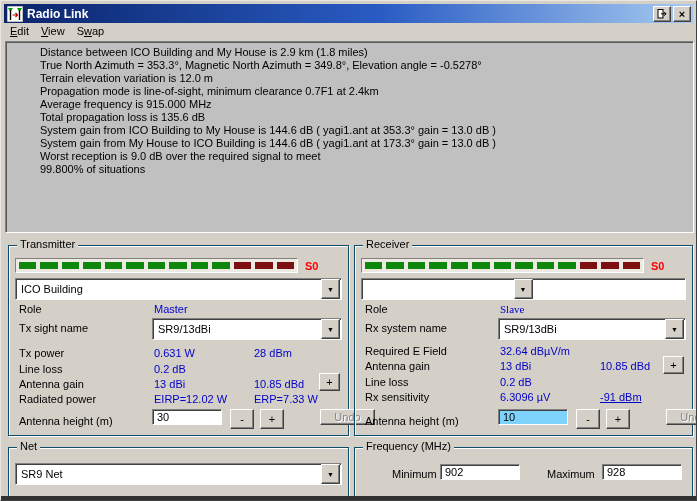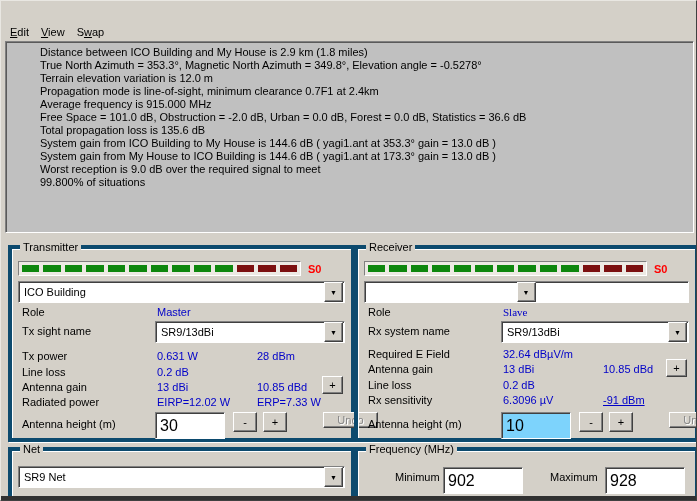--- a/index.html
+++ b/index.html
@@ -12,33 +12,33 @@
   .titlebar{position:absolute;left:3px;top:3px;right:3px;height:19px;
     background:linear-gradient(to right,#0A246A 0%,#2A5CC4 55%,#A6CAF0 100%);
     display:flex;align-items:center;padding:0 2px;}
   .app-icon{width:16px;height:16px;margin-left:1px;flex:0 0 auto;}
   .title-text{color:#fff;font-weight:bold;font-size:12px;margin-left:4px;flex:1;white-space:nowrap;}
   .tb-btn{width:16px;height:14px;background:#D4D0C8;border:1px solid;border-color:#fff #404040 #404040 #fff;
     box-shadow:inset -1px -1px 0 #808080;display:flex;align-items:center;justify-content:center;margin-left:2px;flex:0 0 auto;}
   .close-glyph{font-weight:bold;font-size:11px;line-height:10px;}
 
   
-  .menubar{position:absolute;left:3px;top:23px;right:0;height:15px;display:flex;align-items:center;}
+  .menubar{position:absolute;left:3px;top:23px;right:0;height:15px;display:flex;align-items:flex-start;}
   .menu-item{padding:1px 6px;}
   .u{text-decoration:underline;}
 
   
   .info-panel{position:absolute;left:4px;top:40px;width:689px;height:192px;box-sizing:border-box;
     background:#C0C0C0;border:1px solid;border-color:#808080 #FFFFFF #FFFFFF #808080;
     box-shadow:inset 1px 1px 0 #5a5a5a;
     padding:4px 6px 0 34px;line-height:13px;}
   .info-line{white-space:nowrap;}
 
   
-  .group{position:absolute;border:4px solid #0c4a6e;box-shadow:inset 1px 1px 0 #FFFFFF,1px 1px 0 #FFFFFF;}
+  .group{position:absolute;border:1px solid #0c4a6e;box-shadow:inset 1px 1px 0 #FFFFFF,1px 1px 0 #FFFFFF;}
   .group-label{position:absolute;top:-8px;left:8px;background:#D4D0C8;padding:0 3px;white-space:nowrap;}
 
   
   .meter{position:absolute;left:6px;top:12px;width:283px;height:15px;box-sizing:border-box;
     background:#EDEAE4;border:1px solid;border-color:#808080 #fff #fff #808080;
     display:flex;align-items:center;gap:4px;padding:0 3px;}
   .seg{flex:1;height:7px;}
   .signal-label{position:absolute;left:296px;top:14px;color:#FF0000;font-weight:bold;white-space:nowrap;}
 
   
@@ -50,50 +50,69 @@
     border-color:#fff #404040 #404040 #fff;box-shadow:inset -1px -1px 0 #808080;
     display:flex;align-items:center;justify-content:center;flex:0 0 auto;}
   .arrow{font-size:7px;line-height:7px;}
 
   
   .lbl{position:absolute;left:10px;white-space:nowrap;}
   .v1{position:absolute;left:145px;color:#0000C8;white-space:nowrap;}
   .v2{position:absolute;left:245px;color:#0000C8;white-space:nowrap;}
 
   
-  .field{position:absolute;box-sizing:border-box;height:27px;background:#fff;
+  .field{position:absolute;box-sizing:border-box;height:16px;background:#fff;
     border:1px solid;border-color:#808080 #fff #fff #808080;box-shadow:inset 1px 1px 0 #404040;
-    font-family:"Liberation Sans",sans-serif;font-size:16px;padding:1px 4px;outline:none;}
+    font-family:"Liberation Sans",sans-serif;font-size:11px;padding:1px 4px;outline:none;}
   .green{background:#7dd3fc;}
   .btn3d{box-sizing:border-box;background:#D4D0C8;border:1px solid;border-color:#fff #404040 #404040 #fff;
     box-shadow:inset -1px -1px 0 #808080;display:flex;align-items:center;justify-content:center;
     font-family:"Liberation Sans",sans-serif;font-size:11px;}
   .step-btn{position:absolute;width:24px;height:20px;}
   .gain-btn{position:absolute;width:21px;height:18px;}
   .undo-btn{position:absolute;width:55px;height:16px;color:#858585;text-shadow:1px 1px 0 #fff;margin-left:28px;}
 </style>
 </head>
 <body>
 
 <div class="window">
 
+  <div class="titlebar">
+    <svg class="app-icon" viewBox="0 0 16 16">
+      <rect x="0" y="0" width="16" height="16" fill="#FFFFFF" stroke="#808080" stroke-width="1"></rect>
+      <polygon points="1,2 6,2 3.5,6" fill="#00A000"></polygon>
+      <polygon points="10,2 15,2 12.5,6" fill="#00A000"></polygon>
+      <line x1="3.5" y1="4" x2="3.5" y2="14" stroke="#000" stroke-width="1.4"></line>
+      <line x1="12.5" y1="4" x2="12.5" y2="14" stroke="#000" stroke-width="1.4"></line>
+      <path d="M5.5 9 h5 M8.5 7 l2 2 -2 2" stroke="#C00000" stroke-width="1.2" fill="none"></path>
+    </svg>
+    <span class="title-text">Radio Link</span>
+    <span class="tb-btn">
+      <svg width="11" height="10" viewBox="0 0 11 10">
+        <rect x="1" y="0.5" width="5" height="8.5" fill="#fff" stroke="#000"></rect>
+        <path d="M4 4.8 h5 M7 2.8 l2 2 -2 2" stroke="#000" fill="none"></path>
+      </svg>
+    </span>
+    <span class="tb-btn">
+      <span class="close-glyph">×</span>
+    </span>
+  </div>
 
   <div class="menubar">
     <span class="menu-item"><span></span><span class="u">E</span><span>dit</span></span>
     <span class="menu-item"><span></span><span class="u">V</span><span>iew</span></span>
     <span class="menu-item"><span>S</span><span class="u">w</span><span>ap</span></span>
   </div>
 
   <div class="info-panel">
     <div class="info-line">Distance between ICO Building and My House is 2.9 km (1.8 miles)</div>
     <div class="info-line">True North Azimuth = 353.3°, Magnetic North Azimuth = 349.8°, Elevation angle = -0.5278°</div>
     <div class="info-line">Terrain elevation variation is 12.0 m</div>
     <div class="info-line">Propagation mode is line-of-sight, minimum clearance 0.7F1 at 2.4km</div>
     <div class="info-line">Average frequency is 915.000 MHz</div>
-    <div class="info-line">Free Space = 101.0 dB, Obstruction = -2.0 dB, Urban = 0.0 dB, Forest = 0.0 dB, Statistics = 36.6 dB</div>
     <div class="info-line">Total propagation loss is 135.6 dB</div>
     <div class="info-line">System gain from ICO Building to My House is 144.6 dB ( yagi1.ant at 353.3° gain = 13.0 dB )</div>
     <div class="info-line">System gain from My House to ICO Building is 144.6 dB ( yagi1.ant at 173.3° gain = 13.0 dB )</div>
     <div class="info-line">Worst reception is 9.0 dB over the required signal to meet</div>
     <div class="info-line">99.800% of situations</div>
   </div>
 
   <div class="group" style="left:7px;top:244px;width:339px;height:189px;">
     <span class="group-label">Transmitter</span>
     <div class="meter">

